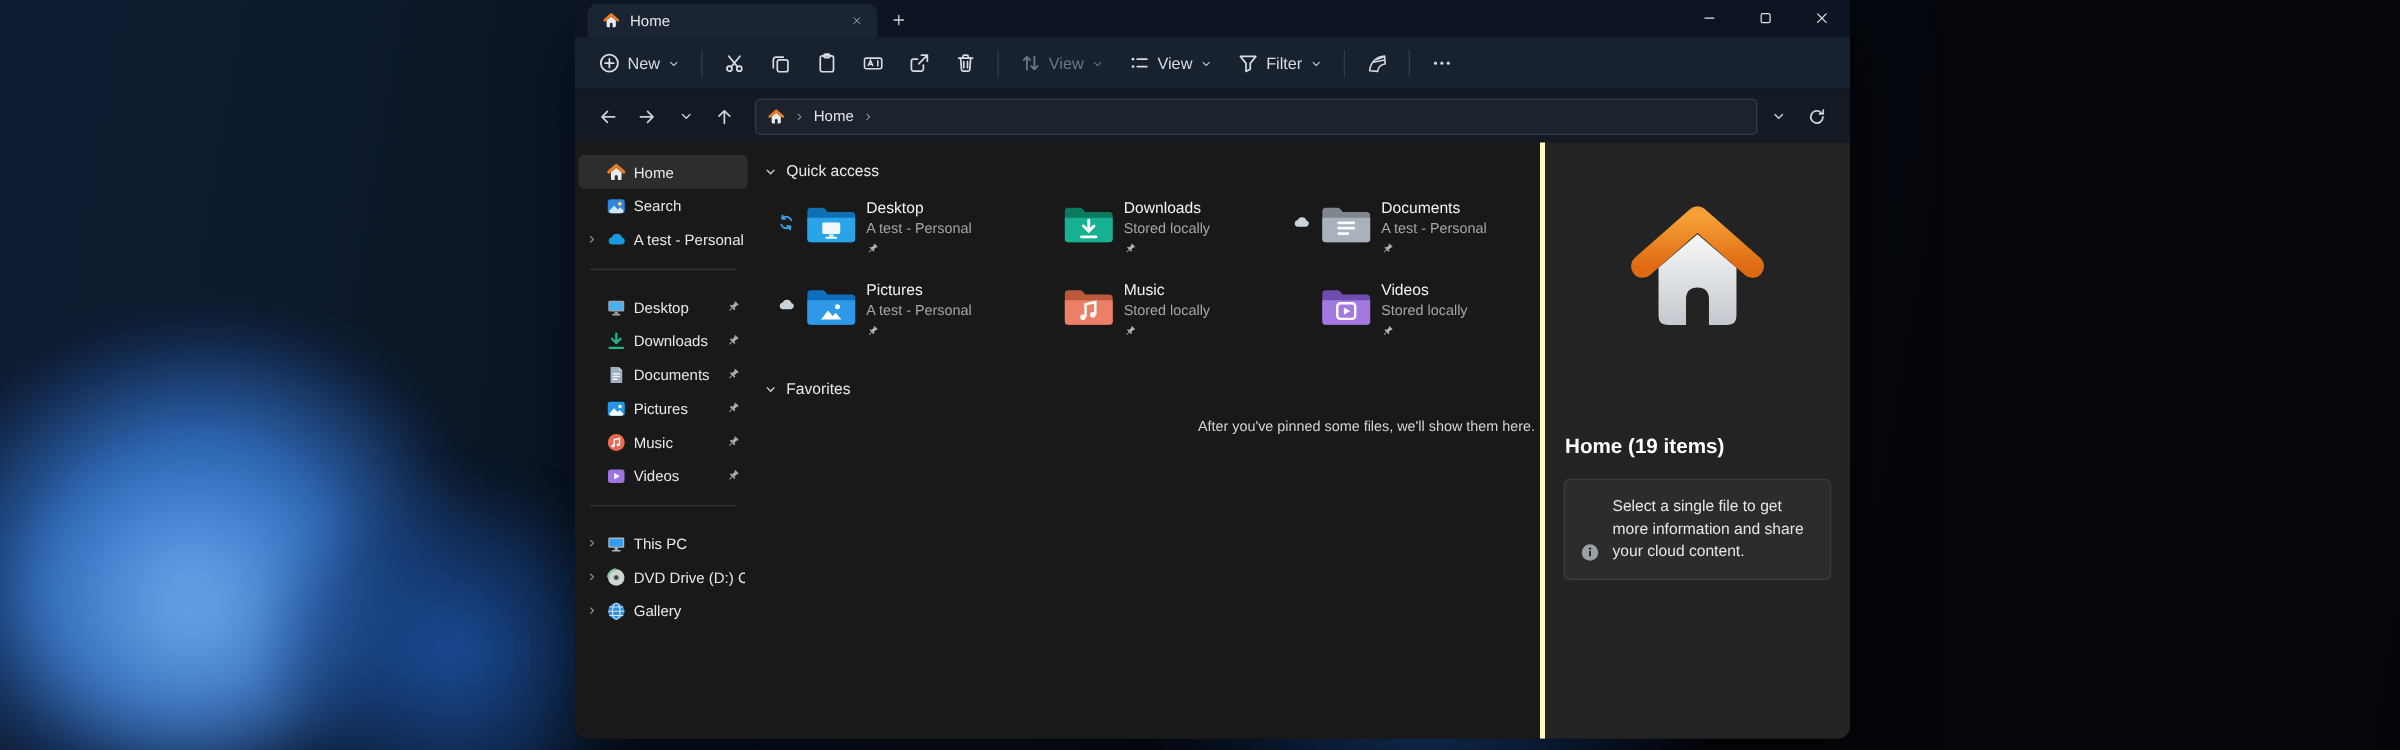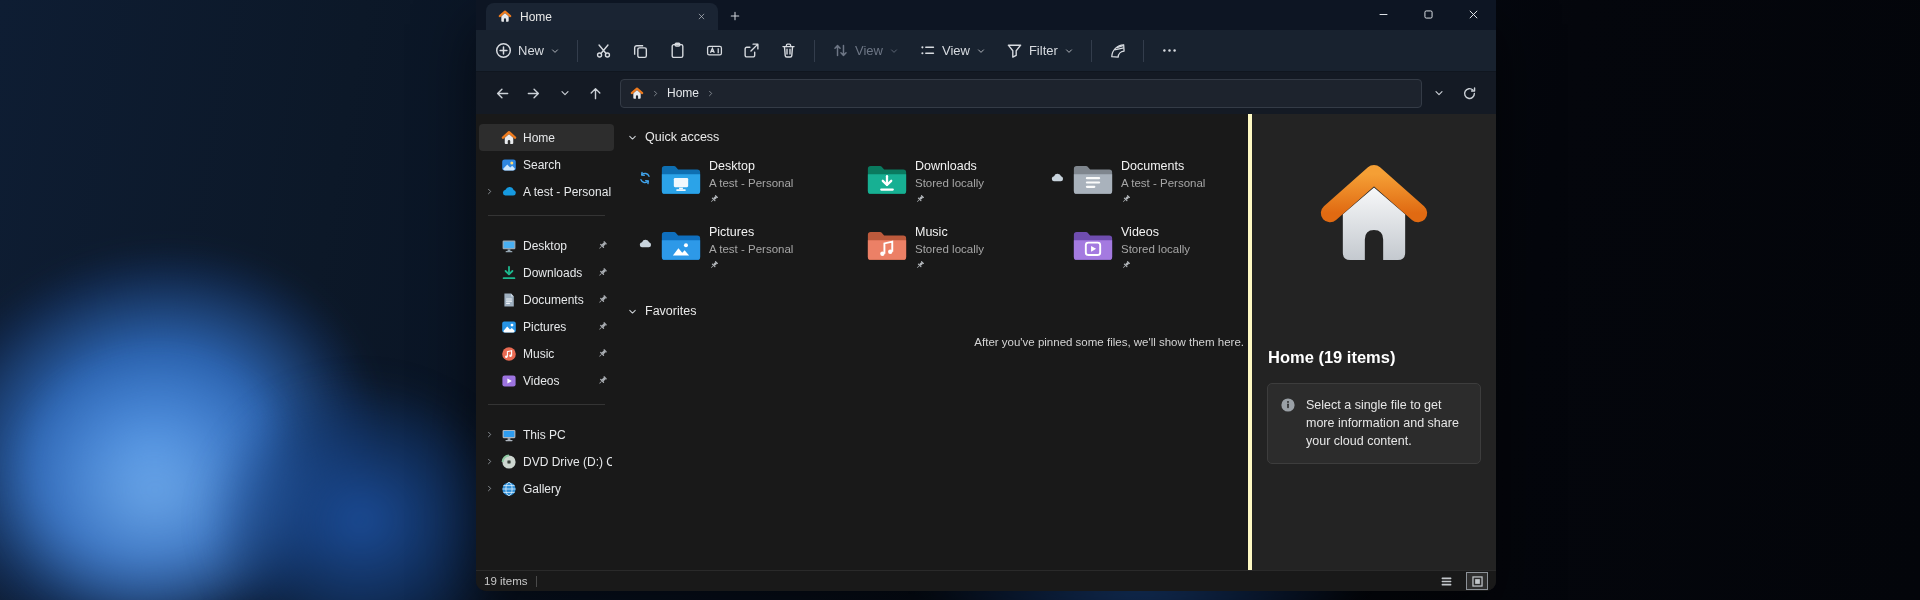--- a/index.html
+++ b/index.html
@@ -5,21 +5,21 @@
   html,body{margin:0;padding:0;background:#000;}
   body{font-family:"Liberation Sans","DejaVu Sans",sans-serif;-webkit-font-smoothing:antialiased;}
   .desktop{position:relative;width:1920px;height:600px;overflow:hidden;
     background:linear-gradient(100deg,#0e1d33 0%,#0c1828 18%,#081223 34%,#060c16 55%,#04060c 78%,#03050a 100%);}
   .bloom{position:absolute;border-radius:50%;}
   .bl1{left:-150px;top:190px;width:600px;height:520px;background:radial-gradient(closest-side,#3e82d4 0%,#2b62ad 38%,rgba(24,64,130,.3) 68%,transparent 78%);filter:blur(10px);transform:rotate(-18deg);}
   .bl2{left:-60px;top:300px;width:430px;height:380px;background:radial-gradient(closest-side,#7ab4f2 0%,rgba(90,150,230,.5) 45%,transparent 72%);filter:blur(16px);opacity:.75;}
   .bl3{left:150px;top:330px;width:420px;height:380px;background:radial-gradient(closest-side,#1b4c97 0%,rgba(20,60,120,.5) 50%,transparent 75%);filter:blur(14px);}
   .bl4{left:860px;top:545px;width:560px;height:90px;background:radial-gradient(closest-side,#1e4d91 0%,rgba(20,50,100,.5) 55%,transparent 80%);filter:blur(8px);}
 
-  .window{position:absolute;left:476px;top:0;width:1020px;height:591px;display:flex;flex-direction:column;
+  .window{position:absolute;left:460px;top:0;width:1020px;height:591px;display:flex;flex-direction:column;
     border-radius:0 0 10px 10px;overflow:hidden;background:#191919;box-shadow:0 24px 60px rgba(0,0,0,.55);}
 
   
   .tabbar{height:30px;background:#0d1523;display:flex;align-items:flex-end;padding-left:10px;flex:0 0 auto;}
   .tab{width:212px;height:27px;background:#1a2433;border-radius:8px 8px 0 0;display:flex;align-items:center;gap:8px;padding:0 8px 0 12px;color:#e8e8e8;font-size:12px;}
   .t-ico{display:flex}.t-ico svg{width:14px;height:13px}
   .t-label{flex:1;white-space:nowrap;overflow:hidden}
   .t-close{width:18px;height:18px;display:flex;align-items:center;justify-content:center;color:#c2c6cc;border-radius:3px}
   .t-close svg{width:9px;height:9px}
   .newtab{width:26px;height:26px;margin:0 0 1px 4px;display:flex;align-items:center;justify-content:center;color:#cfd3d9;border-radius:4px}
@@ -80,21 +80,21 @@
   .q-sub{color:#a6a6a6;font-size:11.5px;line-height:1.25;white-space:nowrap}
   .q-pin{color:#b4b8bc;margin-top:3px;display:flex}
   .q-pin svg{width:10px;height:10px}
   .empty{color:#d4d4d4;font-size:11.5px;text-align:right;margin:14px 0 16px 0;}
   .recent{height:25px;border:1px solid #8d9298;display:flex;align-items:center;gap:7px;padding:0 7px;color:#e9e9e9;font-size:12.5px;margin:6px 4px 0 0;}
 
   .details{width:244px;flex:0 0 auto;background:#232323;display:flex;flex-direction:column;}
   .preview{height:208px;display:flex;align-items:center;justify-content:center;}
   .preview svg{width:118px;height:110px}
   .d-title{color:#ffffff;font-size:16.5px;font-weight:bold;padding:26px 16px 0 16px;}
-  .d-card{margin:16px 15px 0 15px;background:#2c2c2c;border:1px solid #3d3d3d;border-radius:5px;padding:13px 12px;display:flex;gap:10px;align-items:flex-start;}
+  .d-card{margin:16px 15px 0 15px;background:#2c2c2c;border:1px solid #3d3d3d;border-radius:5px;padding:13px 12px;display:flex;gap:10px;align-items:flex-end;}
   .i-ico{flex:0 0 auto;display:flex}.i-ico svg{width:16px;height:16px}
   .d-text{color:#e6e6e6;font-size:12.5px;line-height:1.42;width:154px;}
 
   .statusbar{height:20px;border-top:1px solid #2a2a2a;display:flex;align-items:center;padding:0 8px;gap:9px;color:#c9c9c9;font-size:11.5px;flex:0 0 auto;background:#191919}
   .sb-div{width:1px;height:11px;background:#4a4a4a}
   .sb-spacer{flex:1}
   .sb-btn{width:20px;height:16px;display:flex;align-items:center;justify-content:center;color:#c3c7cb;border:1px solid transparent}
   .sb-btn svg{width:13px;height:13px}
   .sb-btn.sel{border-color:#8d9298;background:#2e2e2e}
 </style>
@@ -771,33 +771,15 @@
                 <circle cx="8" cy="8" r="6.6" fill="#9aa0a6"></circle>
                 <circle cx="8" cy="4.9" r="0.95" fill="#222222"></circle>
                 <rect x="7.25" y="6.6" width="1.5" height="4.6" rx="0.75" fill="#222222"></rect>
               </svg>
             </span>
           <span class="d-text">Select a single file to get more information and share your cloud content.</span>
         </div>
       </div>
     </div>
 
-    <div class="statusbar">
-      <span>19 items</span>
-      <span class="sb-div"></span>
-      <span class="sb-spacer"></span>
-      <span class="sb-btn">
-          <svg viewBox="0 0 16 16" fill="currentColor">
-            <rect x="2" y="3" width="12" height="2.1" rx="0.6"></rect>
-            <rect x="2" y="6.95" width="12" height="2.1" rx="0.6"></rect>
-            <rect x="2" y="10.9" width="12" height="2.1" rx="0.6"></rect>
-          </svg>
-        </span>
-      <span class="sb-btn sel">
-          <svg viewBox="0 0 16 16">
-            <rect x="2.4" y="2.4" width="11.2" height="11.2" fill="none" stroke="currentColor" stroke-width="1.5"></rect>
-            <rect x="5.1" y="5.1" width="5.8" height="5.8" fill="currentColor"></rect>
-          </svg>
-        </span>
-    </div>
 
   </div>
 </div>
 
 </body></html>

